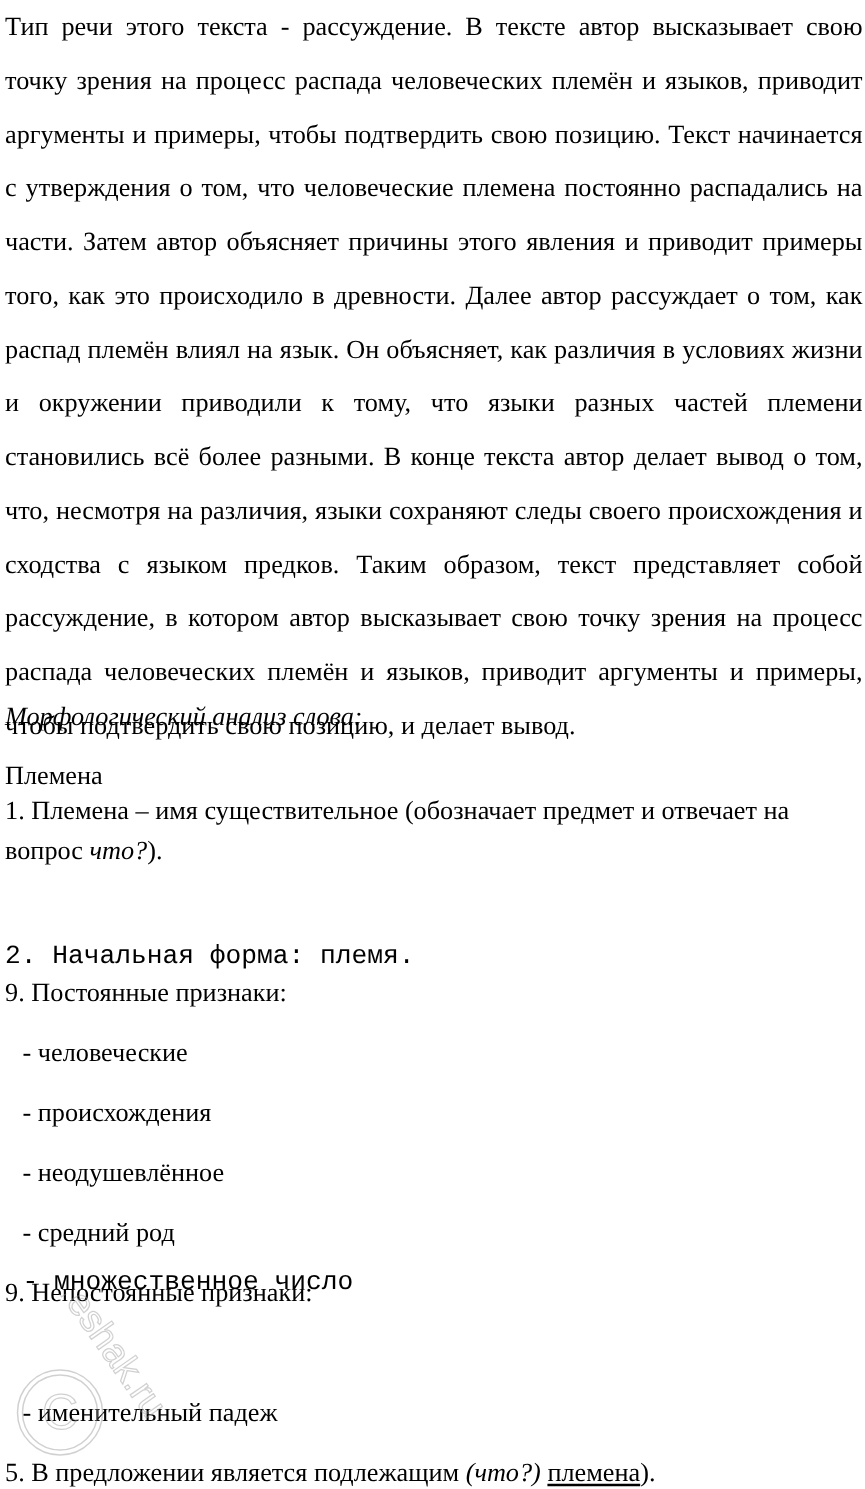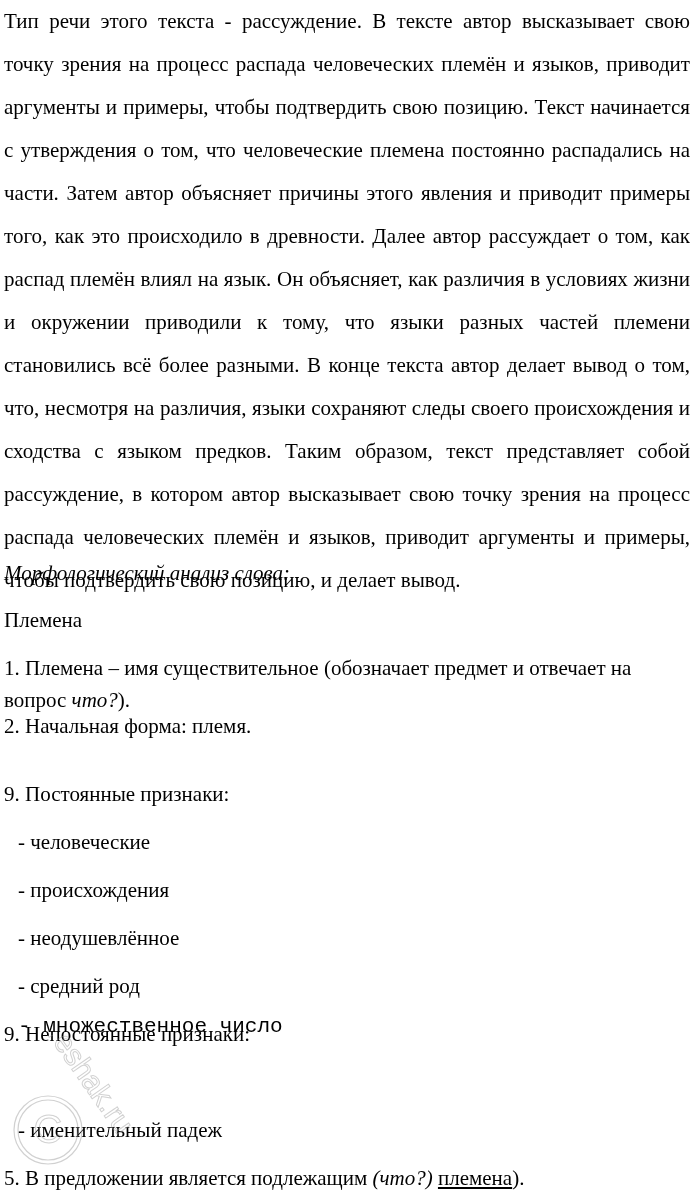--- a/index.html
+++ b/index.html
@@ -26,23 +26,23 @@
 </style>
 </head>
 <body>
 
 <p class="para">Тип речи этого текста - рассуждение. В тексте автор высказывает свою точку зрения на процесс распада человеческих племён и языков, приводит аргументы и примеры, чтобы подтвердить свою позицию. Текст начинается с утверждения о том, что человеческие племена постоянно распадались на части. Затем автор объясняет причины этого явления и приводит примеры того, как это происходило в древности. Далее автор рассуждает о том, как распад племён влиял на язык. Он объясняет, как различия в условиях жизни и окружении приводили к тому, что языки разных частей племени становились всё более разными. В конце текста автор делает вывод о том, что, несмотря на различия, языки сохраняют следы своего происхождения и сходства с языком предков. Таким образом, текст представляет собой рассуждение, в котором автор высказывает свою точку зрения на процесс распада человеческих племён и языков, приводит аргументы и примеры, чтобы подтвердить свою позицию, и делает вывод.</p>
 
 <p class="line italic" style="top:561px;">Морфологический анализ слова:</p>
 
 <p class="line" style="top:608px;">Племена</p>
 
-<p class="line wrap" style="top:652px;"><span>1. Племена – имя существительное (обозначает предмет и отвечает на вопрос </span><span class="italic">что?</span><span>).</span></p>
+<p class="line wrap" style="top:632px;"><span>1. Племена – имя существительное (обозначает предмет и отвечает на вопрос </span><span class="italic">что?</span><span>).</span></p>
 
-<p class="line" style="top:714px;">2. Начальная форма: племя.</p>
+<p class="line" style="top:754px;font-family:Liberation Mono, monospace;">2. Начальная форма: племя.</p>
 
 <p class="line" style="top:782px;">9. Постоянные признаки:</p>
 
 <p class="line indent" style="top:830px;">- человеческие</p>
 <p class="line indent" style="top:878px;">- происхождения</p>
 <p class="line indent" style="top:926px;">- неодушевлённое</p>
 <p class="line indent" style="top:974px;">- средний род</p>
 
 <p class="line" style="top:1022px;">9. Непостоянные признаки:</p>
 

